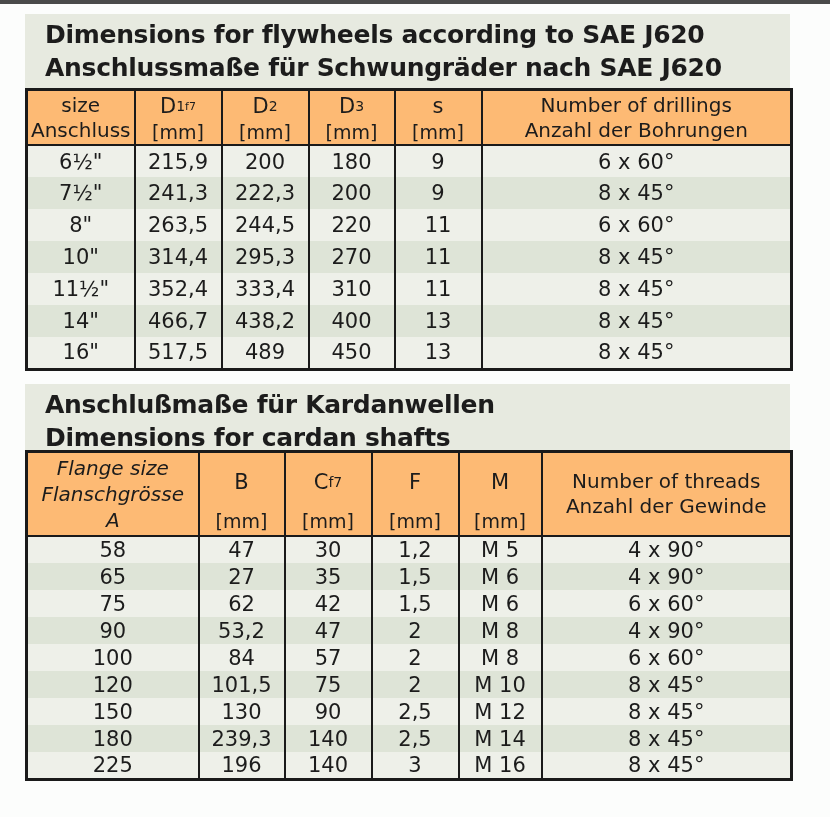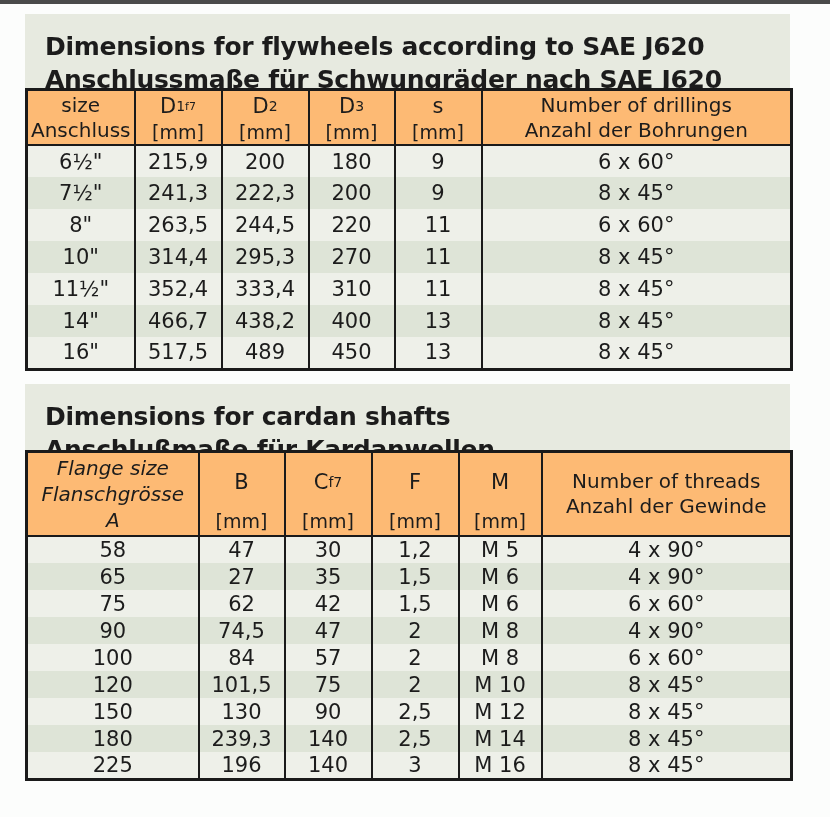--- a/index.html
+++ b/index.html
@@ -21,21 +21,21 @@
     width: 830px;
     height: 4px;
     background: #4a4a4a;
   }
   .title-block {
     position: absolute;
     left: 25px;
     width: 765px;
     background: #e7eae0;
     box-sizing: border-box;
-    padding: 16px 0 0 20px;
+    padding: 4px 0 0 20px;
     font-weight: bold;
     font-size: 25px;
     line-height: 33px;
     letter-spacing: -0.3px;
   }
   #title-block-1 { top: 14px; height: 74px; }
   #title-block-2 { top: 384px; height: 66px; }
 
   table.spec-table {
     position: absolute;
@@ -229,22 +229,22 @@
         <td>517,5</td>
         <td>489</td>
         <td>450</td>
         <td>13</td>
         <td>8 x 45°</td>
       </tr>
     </tbody>
 </table>
 
 <div class="title-block" id="title-block-2">
+  <div>Anschlußmaße für Kardanwellen</div>
   <div>Dimensions for cardan shafts</div>
-  <div>Anschlußmaße für Kardanwellen</div>
 </div>
 
 <table class="spec-table" id="cardan-table">
   <colgroup>
     <col style="width:172px">
       <col style="width:86px">
       <col style="width:87px">
     <col style="width:87px">
       <col style="width:83px">
       <col style="width:250px">
@@ -319,21 +319,21 @@
       <tr class="row-light">
         <td>75</td>
         <td>62</td>
         <td>42</td>
         <td>1,5</td>
         <td>M 6</td>
         <td>6 x 60°</td>
       </tr>
       <tr class="row-dark">
         <td>90</td>
-        <td>74,5</td>
+        <td>53,2</td>
         <td>47</td>
         <td>2</td>
         <td>M 8</td>
         <td>4 x 90°</td>
       </tr>
       <tr class="row-light">
         <td>100</td>
         <td>84</td>
         <td>57</td>
         <td>2</td>

